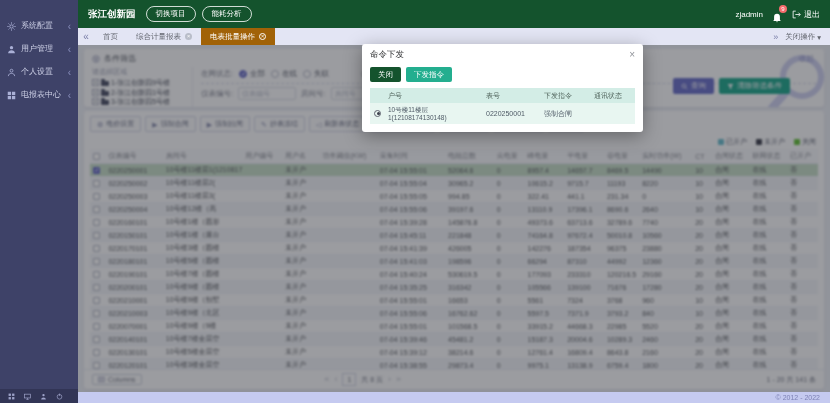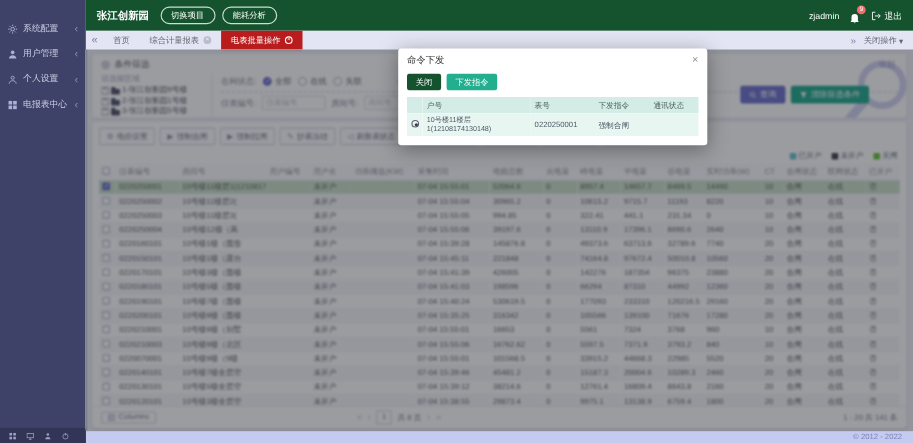--- a/index.html
+++ b/index.html
@@ -26,21 +26,21 @@
   .bell svg{width:10px;height:10px;}
   .badge{position:absolute;top:-4px;left:7px;background:#f56c6c;color:#fff;font-size:6px;line-height:8px;min-width:8px;text-align:center;border-radius:5px;padding:0 1px;}
   .logout{display:flex;align-items:center;gap:3px;font-size:8px;cursor:pointer;}
   .logout svg{width:9px;height:9px;}
 
   
   .tabbar{position:absolute;left:78px;top:28px;right:0;height:17px;background:#e3e5f4;display:flex;align-items:center;z-index:30;}
   .tab-collapse{width:16px;text-align:center;color:#7a7ea8;font-size:10px;cursor:pointer;}
   .tab{height:17px;display:flex;align-items:center;gap:4px;padding:0 9px;font-size:7.5px;color:#63666f;cursor:pointer;}
   .tab .tclose{width:7px;height:7px;border-radius:50%;background:#b9bdc9;color:#fff;font-size:5.5px;line-height:7px;text-align:center;}
-  .tab.active{background:#b91c1c;color:#fff;}
+  .tab.active{background:#a16207;color:#fff;}
   .tab.active .tclose{background:transparent;border:1px solid #fff;line-height:5px;}
   .tab-right{margin-left:auto;display:flex;align-items:center;gap:7px;padding-right:9px;color:#63666f;font-size:7.5px;}
   .tab-right .arrows{color:#7a7ea8;font-size:9px;cursor:pointer;}
   .closeops{display:flex;align-items:flex-end;gap:2px;cursor:pointer;}
 
   
   .card{position:absolute;background:#fff;border-radius:3px;box-shadow:0 1px 2px rgba(60,60,90,.08);}
   .filter-card{left:84px;top:49px;width:740px;height:58px;overflow:hidden;padding:4px 8px;}
   .fhead{display:flex;align-items:center;gap:4px;font-size:8px;color:#5a5e66;}
   .fhead svg{width:8px;height:8px;color:#8b8fae;}

